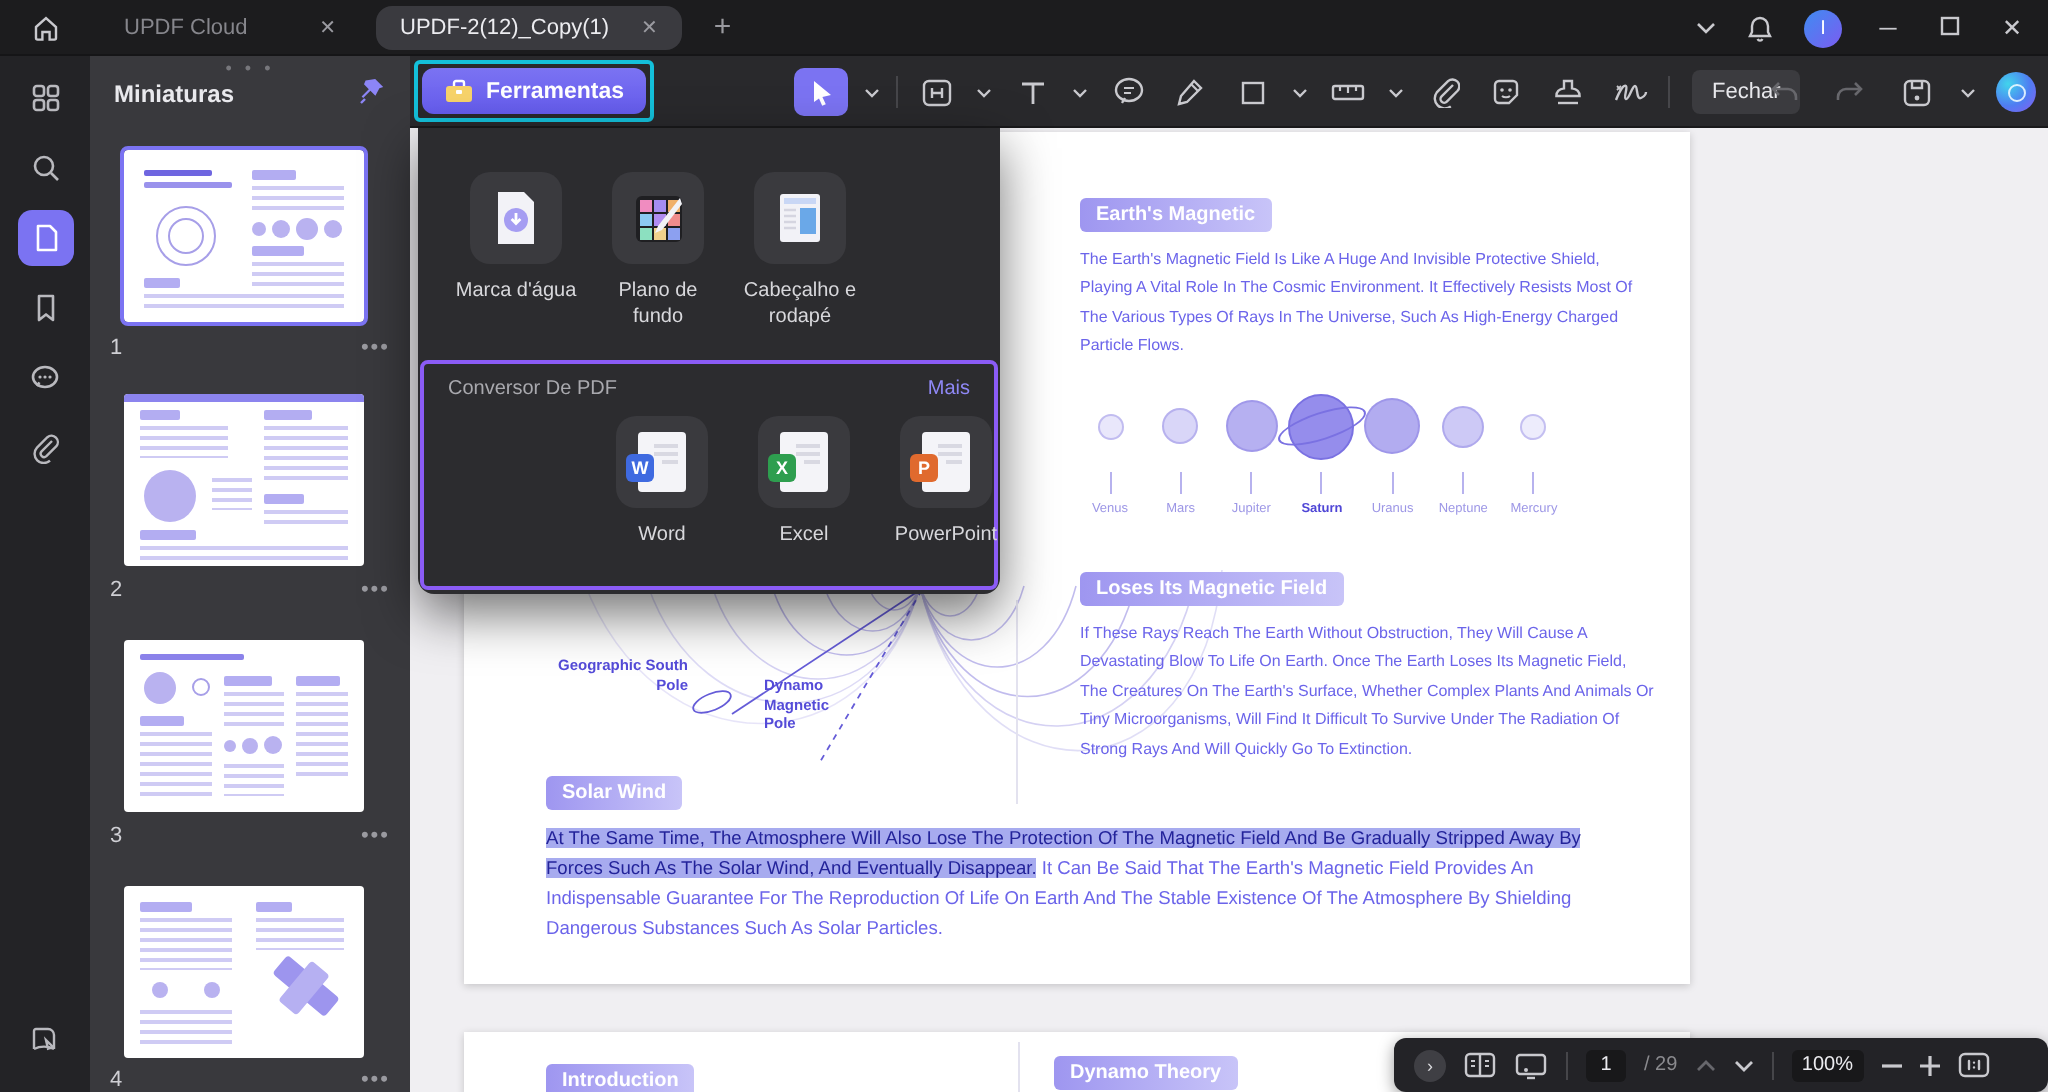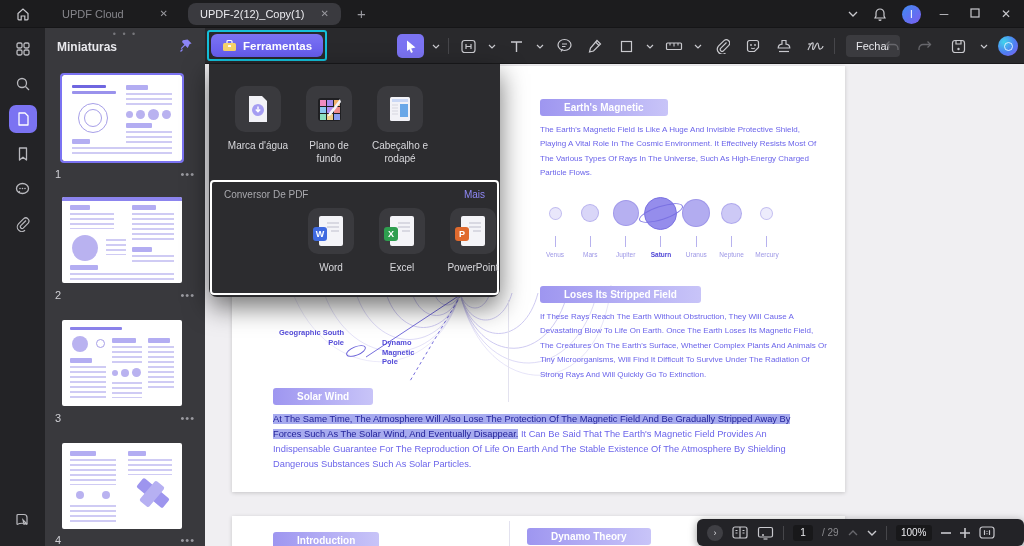--- a/index.html
+++ b/index.html
@@ -54,41 +54,41 @@
   .mcircle { position:absolute; border:1px solid #a79fe8; border-radius:50%; }
   .mfill { position:absolute; background:#b9b2f0; border-radius:50%; }
   .mbar-top { position:absolute; left:0; top:0; width:100%; height:4px; background:#8c84ee; }
   .msat { position:absolute; background:#9d95ee; border-radius:2px; transform:rotate(40deg); }
 
   
   .main { position:absolute; left:205px; top:64px; width:819px; height:482px; background:#f0eff2; }
   .page { position:absolute; left:27px; width:613px; background:#fff; box-shadow:0 1px 4px rgba(0,0,0,.18); }
   .page1 { top:2px; height:426px; }
   .page2 { top:452px; height:32px; }
-  .badge { display:inline-block; padding:3px 24px; border-radius:3px; background:linear-gradient(90deg,#9e96f0,#c8c4f8); color:#fff; font-size:10px; font-weight:bold; white-space:nowrap; }
+  .badge { display:inline-block; padding:3px 8px; border-radius:3px; background:linear-gradient(90deg,#9e96f0,#c8c4f8); color:#fff; font-size:10px; font-weight:bold; white-space:nowrap; }
   .ptxt { position:absolute; color:#6b64ea; font-size:8px; line-height:14.4px; }
   .col-div { position:absolute; width:1px; background:#e3e2ef; }
   .planets { position:absolute; left:306px; top:130px; width:246px; display:flex; justify-content:space-between; }
   .planet-col { display:flex; flex-direction:column; align-items:center; width:34px; }
   .planet-dot-wrap { height:34px; display:flex; align-items:center; justify-content:center; position:relative; }
   .planet-dot { display:block; border-radius:50%; }
   .planet-ring { position:absolute; width:46px; height:14px; border:1px solid #7a71e2; border-radius:50%; transform:rotate(-18deg); }
   .planet-tick { width:1px; height:11px; background:#b7b2ee; margin-top:6px; }
   .planet-label { font-size:6.5px; color:#9d97e6; margin-top:4px; white-space:nowrap; }
   .field-svg { position:absolute; left:20px; top:217px; }
   .diagram-lbl { position:absolute; color:#544bd8; font-size:7.5px; font-weight:bold; line-height:9.5px; }
   .hl { background:#a7abef; color:#23239a; }
   .p2-badge { position:absolute; }
 
   
   .tools-panel { position:absolute; left:209px; top:64px; width:291px; height:233px; background:#2c2c2f; border-radius:0 0 8px 8px; box-shadow:0 10px 26px rgba(0,0,0,.55); z-index:40; }
   .tool-item { position:absolute; width:64px; display:flex; flex-direction:column; align-items:center; cursor:pointer; }
   .tool-tile { width:46px; height:46px; background:#3a3a3e; border-radius:10px; display:flex; align-items:center; justify-content:center; position:relative; }
   .tool-label { margin-top:8px; color:#d8d8dc; font-size:10px; line-height:12.5px; text-align:center; }
-  .conv-box { position:absolute; left:1px; top:116px; width:289px; height:115px; border:2px solid #ffffff; border-radius:4px; }
+  .conv-box { position:absolute; left:1px; top:116px; width:289px; height:115px; border:2px solid #8b5cf6; border-radius:4px; }
   .conv-title { position:absolute; left:12px; top:7px; color:#a9a9ae; font-size:10px; }
   .conv-more { position:absolute; right:12px; top:7px; color:#8f88f6; font-size:10px; cursor:pointer; }
   .office-doc { width:24px; height:30px; background:#f4f4f8; border-radius:2px; position:relative; }
   .office-doc .dl { position:absolute; right:4px; height:2px; background:#d9d9e2; }
   .office-badge { position:absolute; left:-6px; bottom:5px; width:14px; height:14px; border-radius:3px; color:#fff; font-size:9px; font-weight:bold; display:flex; align-items:center; justify-content:center; }
 
   
   .bottombar { position:absolute; left:697px; top:519px; width:327px; height:27px; background:#232327; border-radius:6px; display:flex; align-items:center; gap:9px; padding:0 10px; z-index:60; box-shadow:0 2px 8px rgba(0,0,0,.4); }
   .bb-circle { width:16px; height:16px; border-radius:50%; background:#3f3f44; color:#dcdce0; font-size:9px; display:flex; align-items:center; justify-content:center; cursor:pointer; }
   .bb-sep { width:1px; height:14px; background:#46464a; }
@@ -484,21 +484,21 @@
           </div>
         <div class="planet-col">
             <div class="planet-dot-wrap">
               <span class="planet-dot" style="width: 13px; height: 13px; background: rgb(237, 236, 252); border: 1px solid rgba(120, 110, 220, 0.35);"></span>
             </div>
             <span class="planet-tick"></span>
             <span class="planet-label">Mercury</span>
           </div>
       </div>
 
-      <span class="badge" style="position:absolute; left:308px; top:220px">Loses Its Stripped Field</span>
+      <span class="badge" style="position:absolute; left:308px; top:220px">Loses Its Magnetic Field</span>
       <div class="ptxt" style="left:308px; top:244px; width:287px">If These Rays Reach The Earth Without Obstruction, They Will Cause A Devastating Blow To Life On Earth. Once The Earth Loses Its Magnetic Field, The Creatures On The Earth's Surface, Whether Complex Plants And Animals Or Tiny Microorganisms, Will Find It Difficult To Survive Under The Radiation Of Strong Rays And Will Quickly Go To Extinction.</div>
 
       <span class="badge" style="position:absolute; left:41px; top:322px">Solar Wind</span>
       <div class="ptxt" style="left:41px; top:346px; width:537px; font-size:9.3px; line-height:15px"><span class="hl">At The Same Time, The Atmosphere Will Also Lose The Protection Of The Magnetic Field And Be Gradually Stripped Away By Forces Such As The Solar Wind, And Eventually Disappear.</span><span> It Can Be Said That The Earth's Magnetic Field Provides An Indispensable Guarantee For The Reproduction Of Life On Earth And The Stable Existence Of The Atmosphere By Shielding Dangerous Substances Such As Solar Particles.</span></div>
     </div>
 
     <div class="page page2">
       <div class="col-div" style="left:277px; top:5px; height:27px"></div>
       <span class="badge p2-badge" style="left:41px; top:16px">Introduction</span>
       <span class="badge p2-badge" style="left:295px; top:12px">Dynamo Theory</span>

